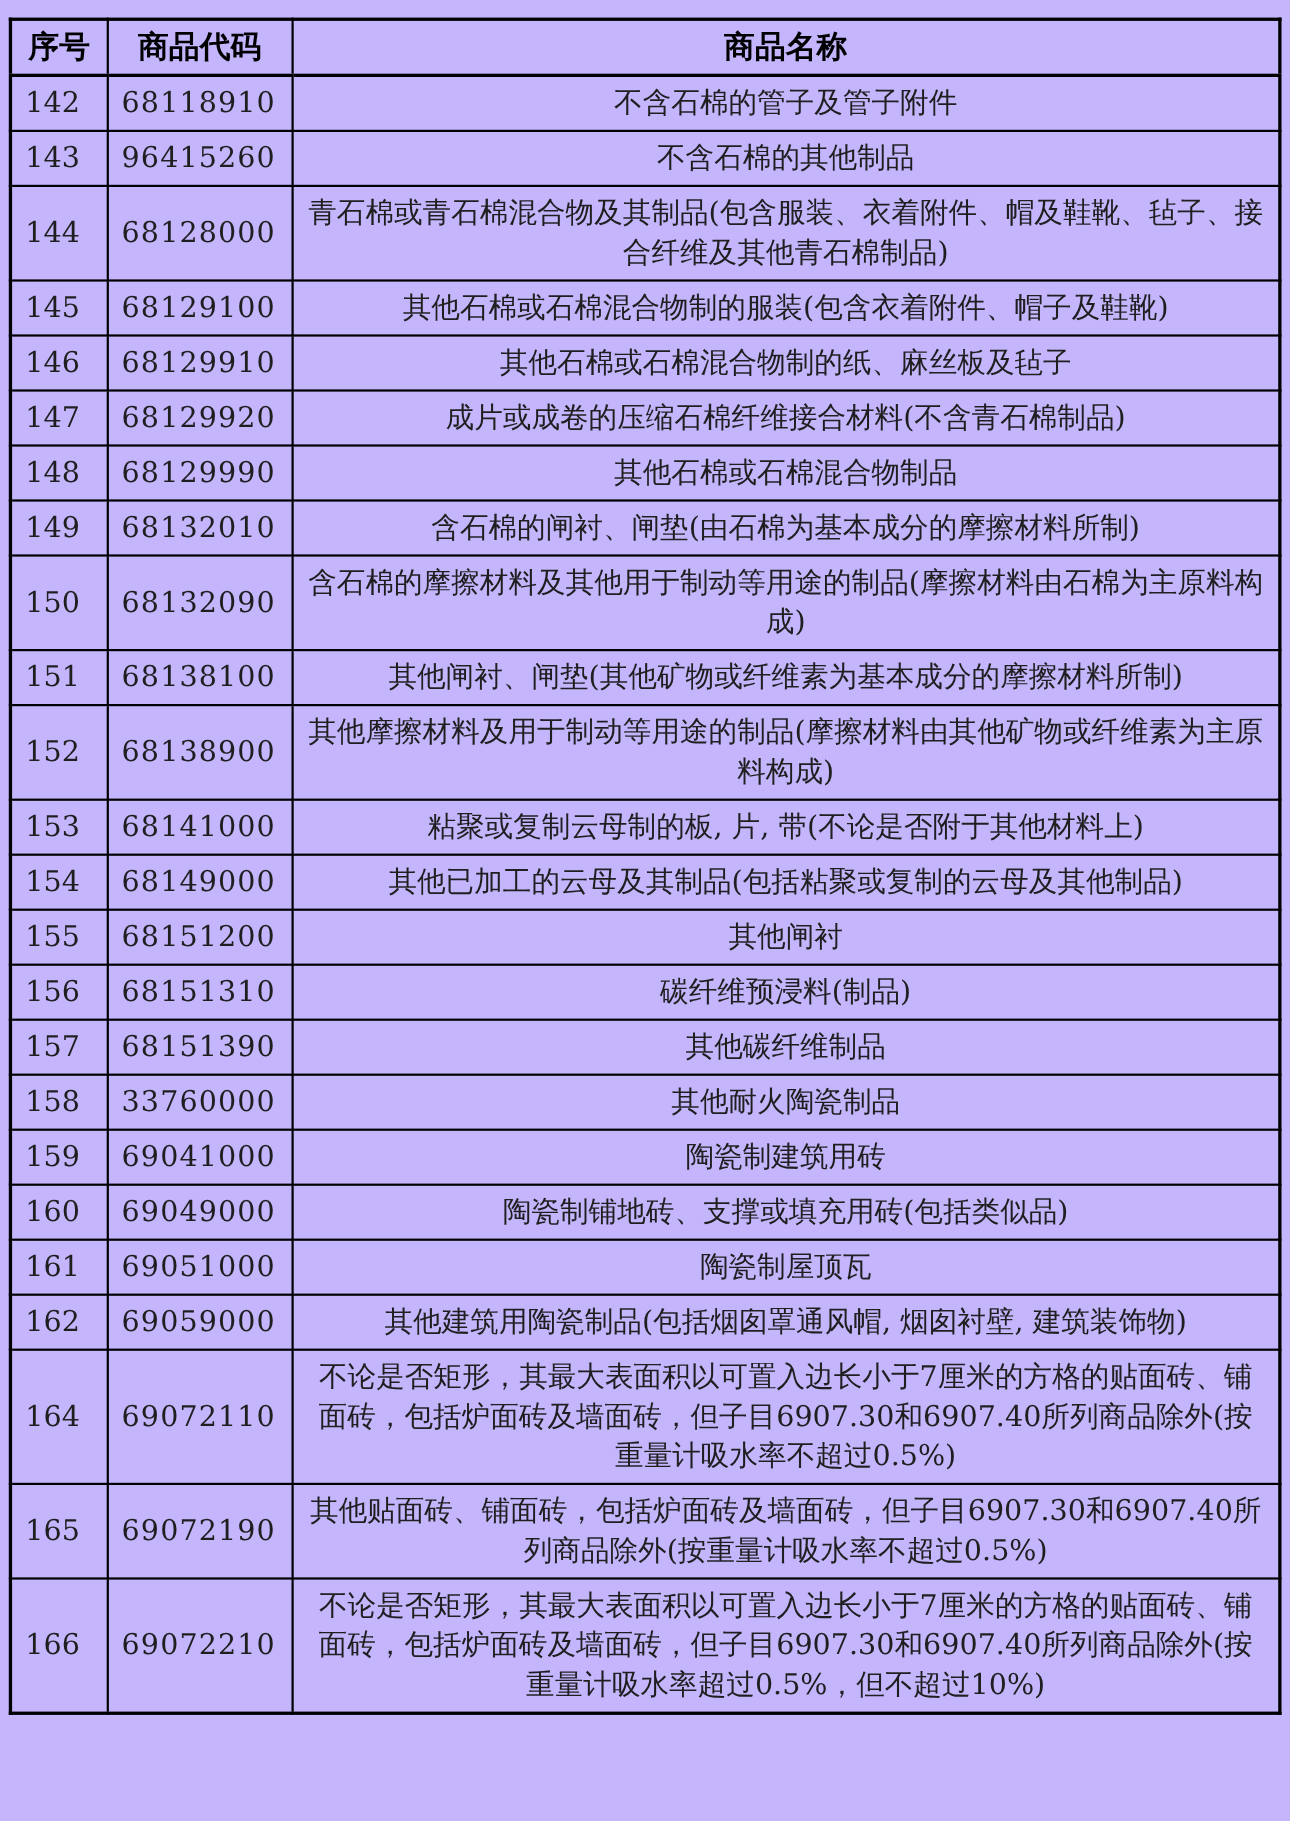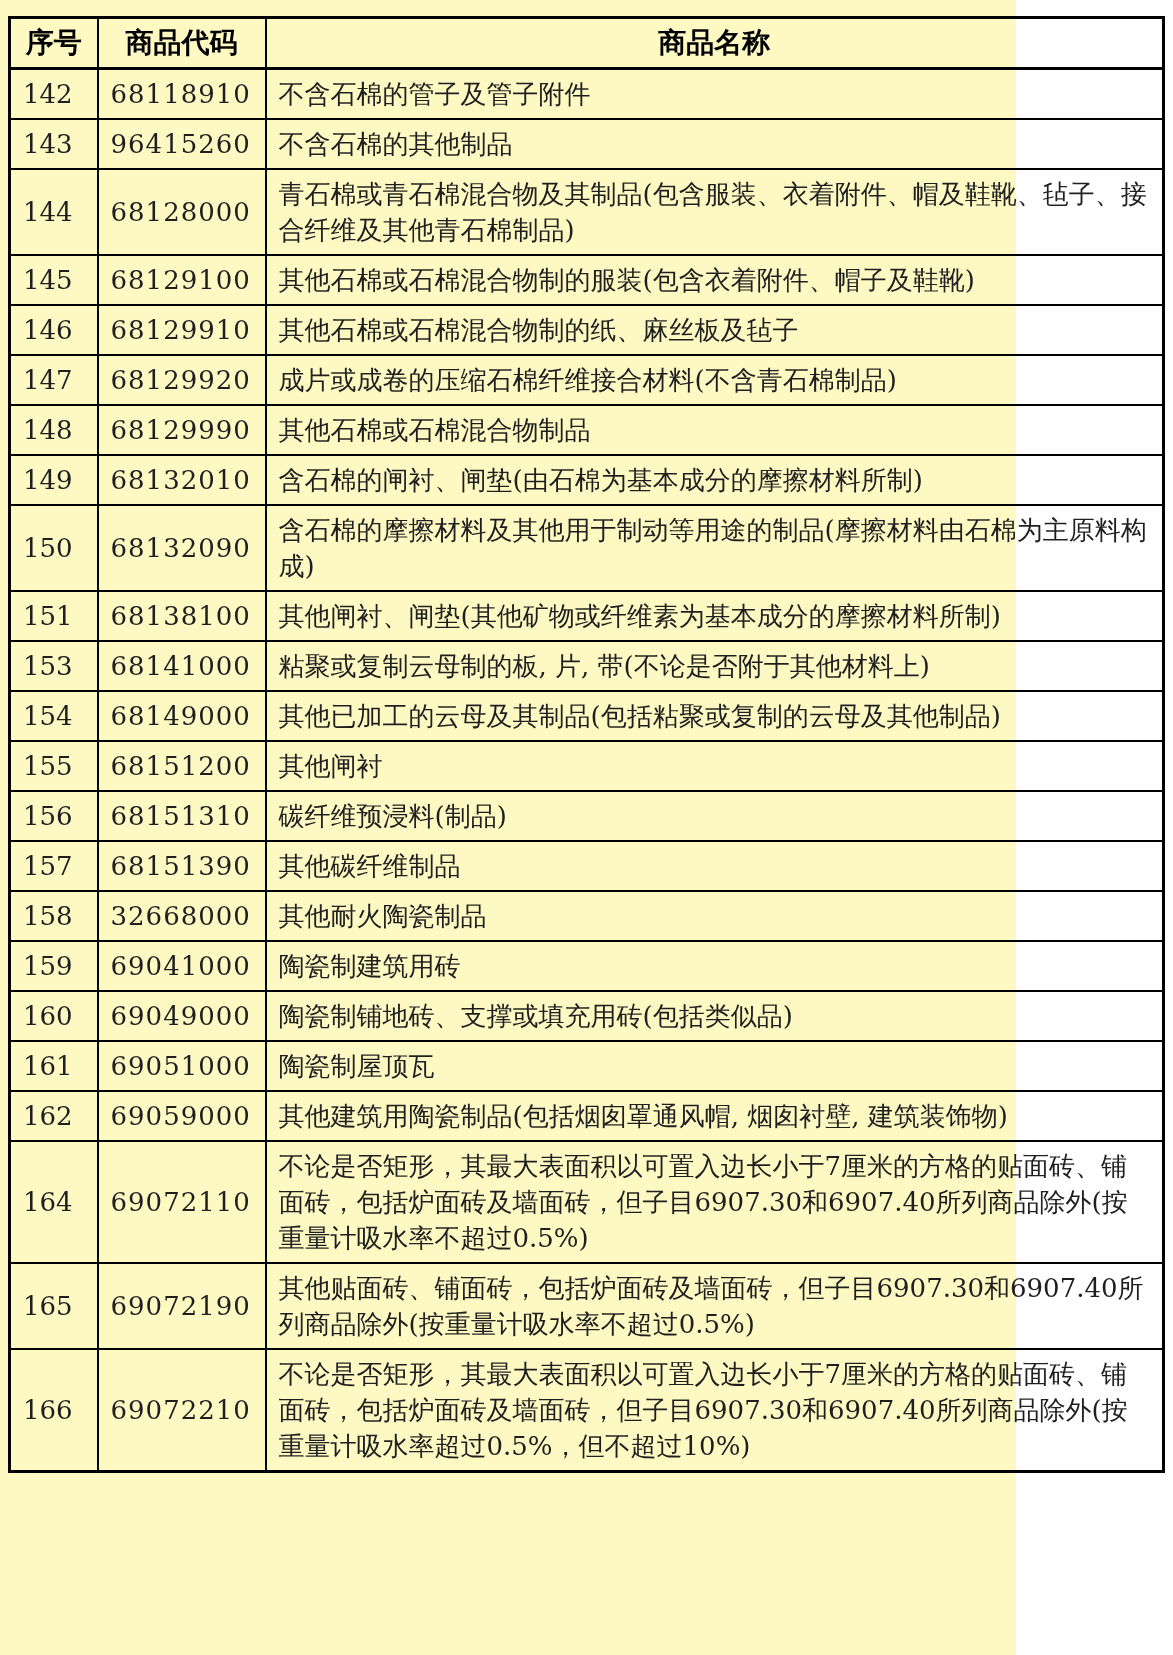--- a/index.html
+++ b/index.html
@@ -3,25 +3,25 @@
 <meta charset="utf-8">
 <style>
   html, body {
     margin: 0;
     padding: 0;
     background: #ffffff;
     width: 1173px;
     font-family: "DejaVu Serif", "Liberation Serif", serif;
   }
   .page {
-    width: 1016px;
+    width: 1173px;
     min-height: 1655px;
     box-sizing: border-box;
     padding: 16px 8px 14px 8px;
-    background: #fef9c3;
+    background: #c4b5fd;
   }
   table.commodity-table {
     border-collapse: collapse;
     width: 1157px;
     table-layout: fixed;
     border: 3px solid #000000;
     color: #1f1f1f;
   }
   table.commodity-table th,
   table.commodity-table td {
@@ -47,21 +47,21 @@
   td.cell-serial {
     text-align: left;
     padding: 6px 2px;
   }
   td.cell-code {
     text-align: left;
     padding-left: 8px;
     letter-spacing: 1px;
   }
   td.cell-name {
-    text-align: left;
+    text-align: center;
   }
   tbody tr {
     height: 50px;
   }
 </style>
 </head>
 <body>
 
 <div class="page">
   <table class="commodity-table">
@@ -122,20 +122,25 @@
           <td class="cell-serial">150</td>
           <td class="cell-code">68132090</td>
           <td class="cell-name">含石棉的摩擦材料及其他用于制动等用途的制品(摩擦材料由石棉为主原料构成)</td>
         </tr>
         <tr>
           <td class="cell-serial">151</td>
           <td class="cell-code">68138100</td>
           <td class="cell-name">其他闸衬、闸垫(其他矿物或纤维素为基本成分的摩擦材料所制)</td>
         </tr>
         <tr>
+          <td class="cell-serial">152</td>
+          <td class="cell-code">68138900</td>
+          <td class="cell-name">其他摩擦材料及用于制动等用途的制品(摩擦材料由其他矿物或纤维素为主原料构成)</td>
+        </tr>
+        <tr>
           <td class="cell-serial">153</td>
           <td class="cell-code">68141000</td>
           <td class="cell-name">粘聚或复制云母制的板, 片, 带(不论是否附于其他材料上)</td>
         </tr>
         <tr>
           <td class="cell-serial">154</td>
           <td class="cell-code">68149000</td>
           <td class="cell-name">其他已加工的云母及其制品(包括粘聚或复制的云母及其他制品)</td>
         </tr>
         <tr>
@@ -148,21 +153,21 @@
           <td class="cell-code">68151310</td>
           <td class="cell-name">碳纤维预浸料(制品)</td>
         </tr>
         <tr>
           <td class="cell-serial">157</td>
           <td class="cell-code">68151390</td>
           <td class="cell-name">其他碳纤维制品</td>
         </tr>
         <tr>
           <td class="cell-serial">158</td>
-          <td class="cell-code">32668000</td>
+          <td class="cell-code">33760000</td>
           <td class="cell-name">其他耐火陶瓷制品</td>
         </tr>
         <tr>
           <td class="cell-serial">159</td>
           <td class="cell-code">69041000</td>
           <td class="cell-name">陶瓷制建筑用砖</td>
         </tr>
         <tr>
           <td class="cell-serial">160</td>
           <td class="cell-code">69049000</td>

